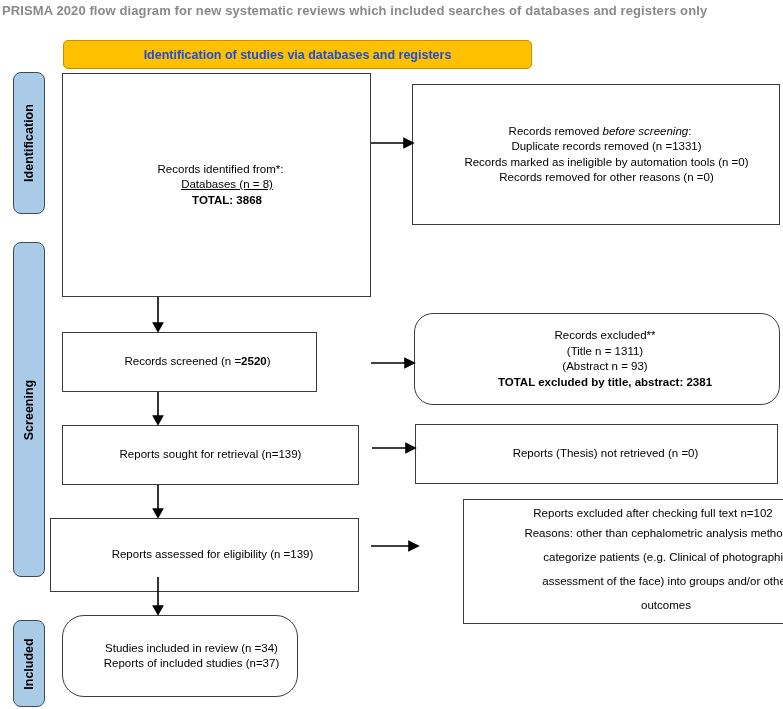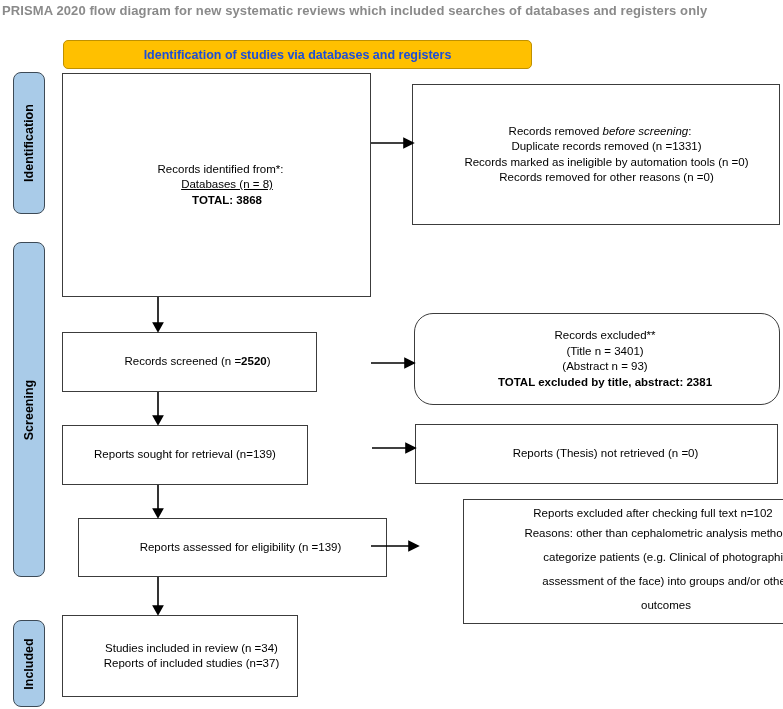--- a/index.html
+++ b/index.html
@@ -38,26 +38,26 @@
   }
   .box .line{white-space:nowrap;}
   .indent{margin-left:13px;}
   .u{text-decoration:underline;}
   .b{font-weight:bold;}
   .i{font-style:italic;}
   .box-identified{left:62px;top:73px;width:309px;height:224px;padding:8px 8px 8px 16px;}
   .box-removed{left:412px;top:84px;width:368px;height:141px;padding:6px 6px 6px 14px;}
   .box-screened{left:62px;top:332px;width:255px;height:60px;padding-left:16px;}
   .box-excluded{left:414px;top:313px;width:366px;height:92px;padding-left:16px;border-radius:19px;}
-  .box-sought{left:62px;top:425px;width:246px;height:60px;}
+  .box-sought{left:62px;top:425px;width:297px;height:60px;}
   .box-not-retrieved{left:415px;top:424px;width:363px;height:60px;padding-left:18px;}
-  .box-assessed{left:78px;top:518px;width:309px;height:59px;padding-left:16px;}
+  .box-assessed{left:50px;top:518px;width:309px;height:74px;padding-left:16px;}
   .box-fulltext{left:418px;top:499px;width:362px;height:125px;padding:6px 8px 6px 26px;margin-left:45px;}
   .box-fulltext .reason{margin-left:26px;line-height:24px;}
-  .box-included{left:62px;top:615px;width:236px;height:82px;padding-left:23px;}
+  .box-included{left:62px;top:615px;width:236px;height:82px;padding-left:23px;border-radius:22px;}
   svg.connectors{position:absolute;left:0;top:0;pointer-events:none;}
 </style>
 </head>
 <body>
 
 <div class="canvas">
 
   <div class="title">PRISMA 2020 flow diagram for new systematic reviews which included searches of databases and registers only</div>
 
   <div class="banner">
@@ -89,21 +89,21 @@
       </div>
   </div>
 
   <div class="box box-screened">
     <div class="line"><span>Records screened (n =</span><span class="b">2520</span><span>)</span></div>
   </div>
 
   <div class="box box-excluded">
     <div>
         <div class="line">Records excluded**</div>
-        <div class="line">(Title n = 3401)</div>
+        <div class="line">(Title n = 1311)</div>
         <div class="line">(Abstract n = 93)</div>
       </div>
     <div class="line b">TOTAL excluded by title, abstract: 2381</div>
   </div>
 
   <div class="box box-sought">
     <div class="line">Reports sought for retrieval (n=139)</div>
   </div>
 
   <div class="box box-not-retrieved">

